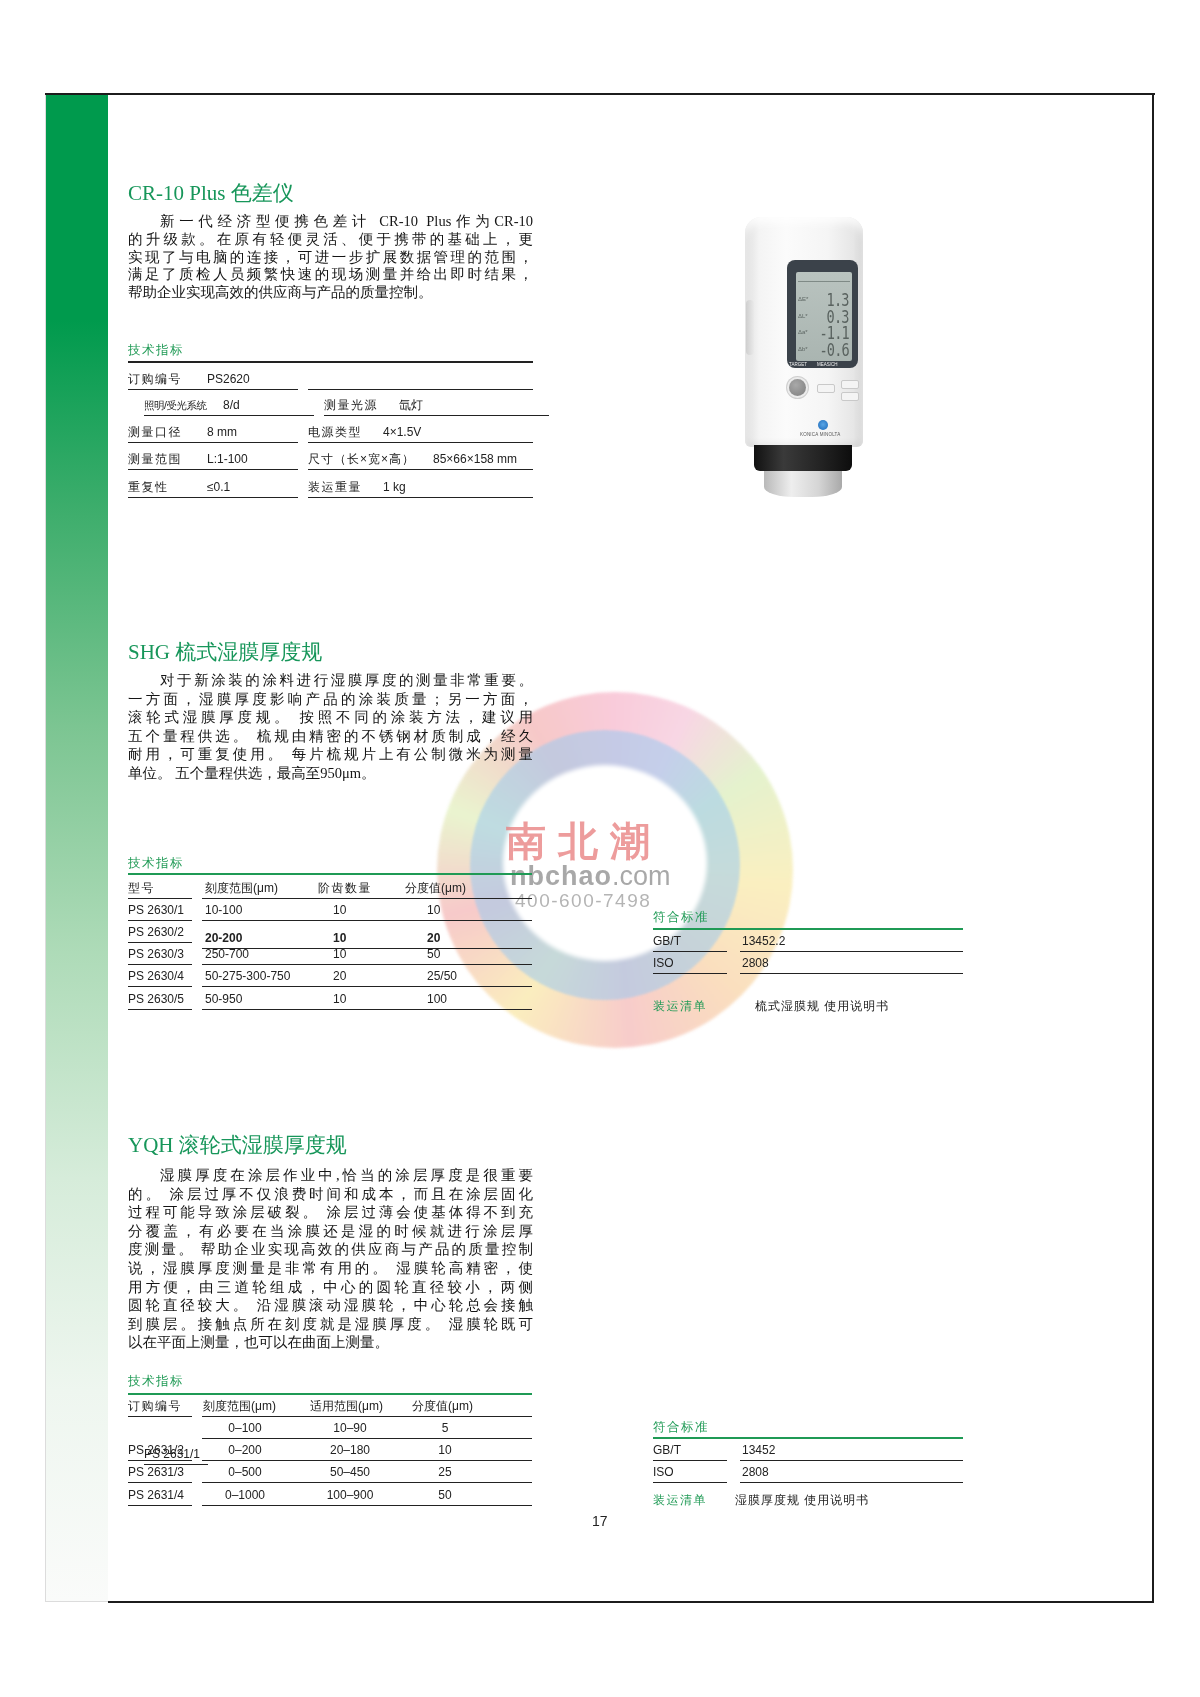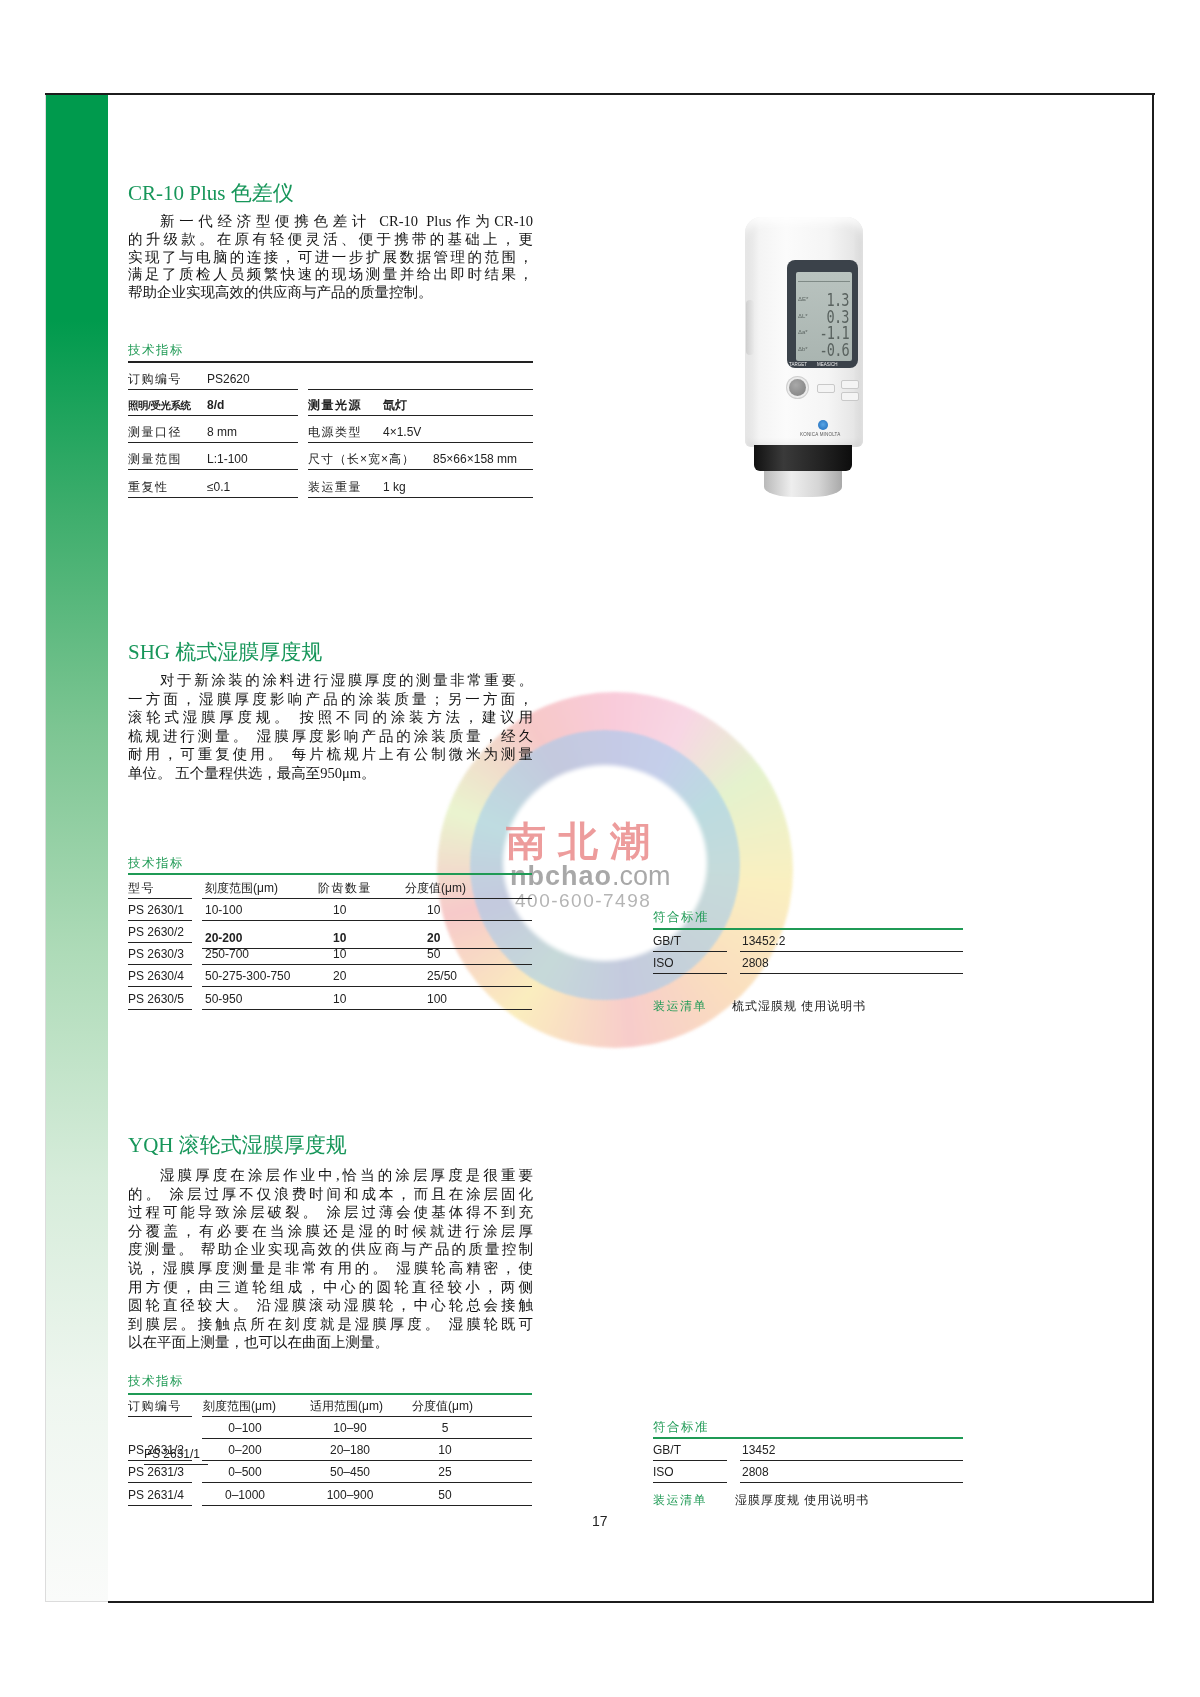--- a/index.html
+++ b/index.html
@@ -107,21 +107,21 @@
     <div class="a content" style="left:128px; top:363px; width:405px; height:27px;">
       <div class="cell" style="left:0; top:0; width:170px; height:27px;">
         <span class="t lbl" style="left:0;">订购编号</span>
         <span class="t" style="left:79px;">PS2620</span>
       </div>
       <div class="cell" style="left:180px; top:0; width:225px; height:27px;">
         <span class="t lbl" style="left:0;"></span>
         <span class="t" style="left:75px;"></span>
       </div>
     </div>
-    <div class="a content" style="left:128px; top:390px; width:405px; height:26px;font-weight:bold;">
+    <div class="a content" style="left:144px; top:390px; width:405px; height:26px;">
       <div class="cell" style="left:0; top:0; width:170px; height:26px;">
         <span class="t lbl-condensed" style="left:0;">照明/受光系统</span>
         <span class="t" style="left:79px;">8/d</span>
       </div>
       <div class="cell" style="left:180px; top:0; width:225px; height:26px;">
         <span class="t lbl" style="left:0;">测量光源</span>
         <span class="t" style="left:75px;">氙灯</span>
       </div>
     </div>
     <div class="a content" style="left:128px; top:416px; width:405px; height:27px;">
@@ -189,21 +189,21 @@
       <div class="a dev dev-lens"></div>
     </div>
   </section>
 
   <section>
     <div class="a content title" style="top:640px;">SHG 梳式湿膜厚度规</div>
     <div class="a content body-text lh2" style="top:671px;">
       <span class="ln indent">对于新涂装的涂料进行湿膜厚度的测量非常重要。</span>
       <span class="ln">一方面，湿膜厚度影响产品的涂装质量；另一方面，</span>
       <span class="ln">滚轮式湿膜厚度规。 按照不同的涂装方法，建议用</span>
-      <span class="ln">梳规进行测量。 湿膜厚度影响产品的涂装质量，经久</span>
+      <span class="ln">五个量程供选。 梳规由精密的不锈钢材质制成，经久</span>
       <span class="ln">耐用，可重复使用。 每片梳规片上有公制微米为测量</span>
       <span class="ln last">单位。 五个量程供选，最高至950μm。</span>
     </div>
 
     <div class="a content heading" style="left:128px; top:855px;">技术指标</div>
     <div class="a content rule-green" style="left:128px; top:873px; width:404px;"></div>
 
     <div class="a content" style="left:128px; top:876px; width:404px; height:34px;">
       <div class="cell" style="left:0; top:0; width:64px; height:23px;">
         <span class="t lbl" style="left:0;">型号</span>
@@ -278,21 +278,21 @@
     </div>
     <div class="a content" style="left:653px; top:952px; width:310px; height:22px;">
       <div class="cell" style="left:0; top:0; width:74px; height:22px;">
           <span class="t" style="left:0;">ISO</span>
         </div>
       <div class="cell" style="left:87px; top:0; width:223px; height:22px;">
           <span class="t" style="left:2px;">2808</span>
         </div>
     </div>
     <div class="a content pkg-label" style="left:653px; top:999px;">装运清单</div>
-    <div class="a content pkg-value" style="left:732px; top:999px;">梳式湿膜规 使用说明书</div>
+    <div class="a content pkg-value" style="left:755px; top:999px;">梳式湿膜规 使用说明书</div>
   </section>
 
   <section>
     <div class="a content title" style="top:1133px;">YQH 滚轮式湿膜厚度规</div>
     <div class="a content body-text lh2" style="top:1166px;">
       <span class="ln indent">湿膜厚度在涂层作业中,恰当的涂层厚度是很重要</span>
       <span class="ln">的。 涂层过厚不仅浪费时间和成本，而且在涂层固化</span>
       <span class="ln">过程可能导致涂层破裂。 涂层过薄会使基体得不到充</span>
       <span class="ln">分覆盖，有必要在当涂膜还是湿的时候就进行涂层厚</span>
       <span class="ln">度测量。 帮助企业实现高效的供应商与产品的质量控制</span>

